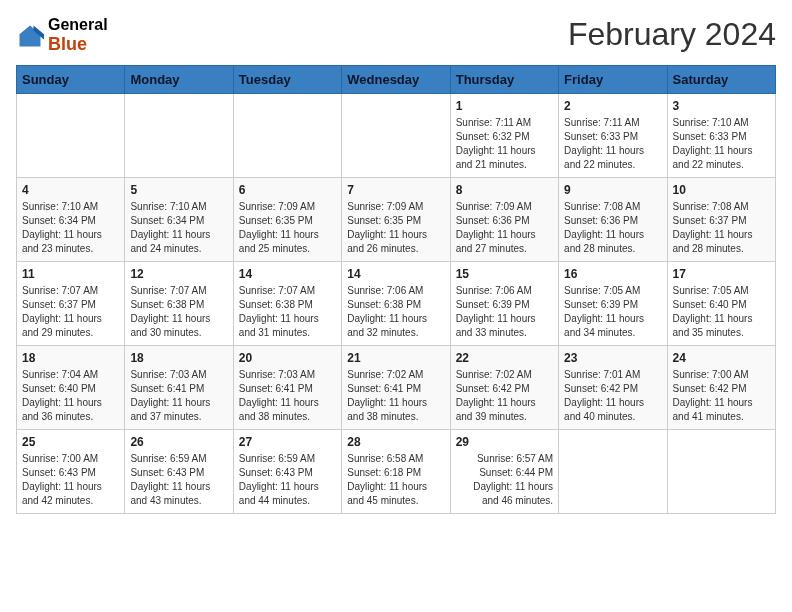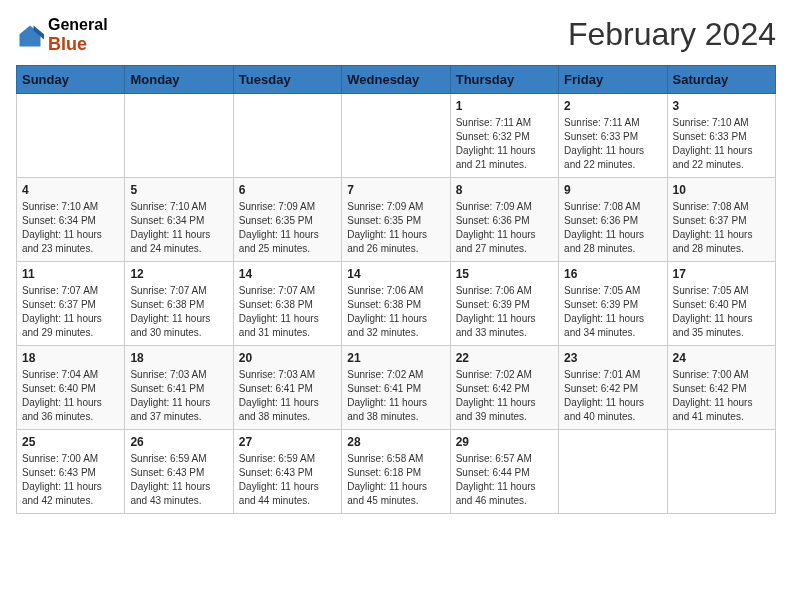--- a/index.html
+++ b/index.html
@@ -294,21 +294,21 @@
 Daylight: 11 hours and 44 minutes.</div>
         </td>
         <td>
           <div class="day-number">28</div>
           <div class="day-info" style="white-space: pre-line;">Sunrise: 6:58 AM
 Sunset: 6:18 PM
 Daylight: 11 hours and 45 minutes.</div>
         </td>
         <td>
           <div class="day-number">29</div>
-          <div class="day-info" style="white-space: pre-line;">Sunrise: 6:57 AM
+          <div class="day-info" style="white-space: pre-line; text-align: right;">Sunrise: 6:57 AM
 Sunset: 6:44 PM
 Daylight: 11 hours and 46 minutes.</div>
         </td>
         <td class="empty-cell"></td>
         <td class="empty-cell"></td>
       </tr>
     </tbody>
 </table>
 
 </body></html>

